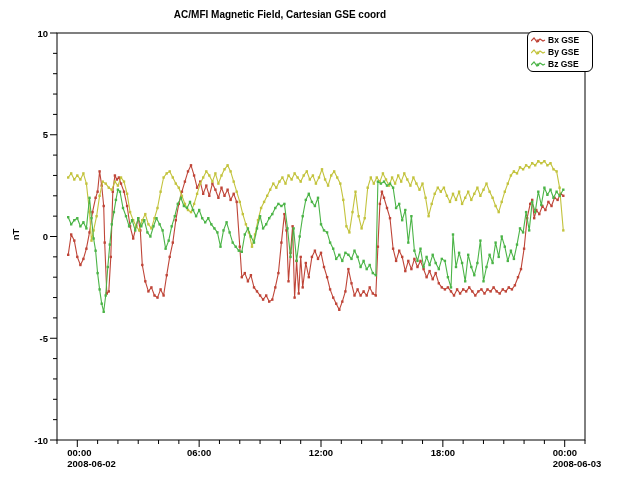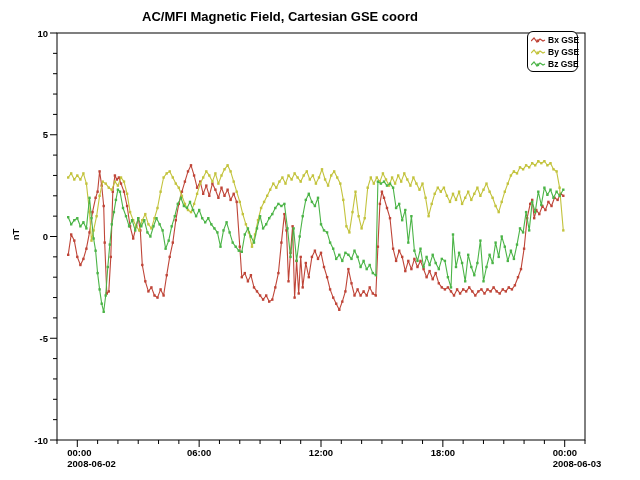--- a/index.html
+++ b/index.html
@@ -3,28 +3,28 @@
 <meta charset="utf-8">
 <style>
   html,body { margin:0; padding:0; background:#ffffff; }
   #canvas {
     position:relative; width:640px; height:480px; background:#ffffff;
     font-family:"Liberation Sans", sans-serif; overflow:hidden;
   }
   #plot-svg { position:absolute; left:0; top:0; }
   .title {
     position:absolute; top:9px; left:0; width:560px; text-align:center;
-    font-size:13px; font-weight:bold; color:#000;
+    font-size:10px; font-weight:bold; color:#000;
   }
   .ylabel {
     position:absolute; left:10px; top:229px; font-size:9.5px; font-weight:bold;
     color:#000; transform:rotate(-90deg); transform-origin:center;
   }
   .legend {
-    position:absolute; left:527px; top:31px; width:51px; height:41px;
+    position:absolute; left:527px; top:31px; width:66px; height:41px;
     background:#ffffff; border:1px solid #000; border-radius:6px;
     box-sizing:border-box; padding:2px 0 0 3px; z-index:5;
   }
   .legend-row { display:flex; align-items:center; height:12px; }
   .legend-row svg { flex:0 0 auto; margin-right:2px; }
   .legend-label { font-size:8.5px; font-weight:bold; color:#000; white-space:nowrap; }
 </style>
 </head>
 <body>
 

